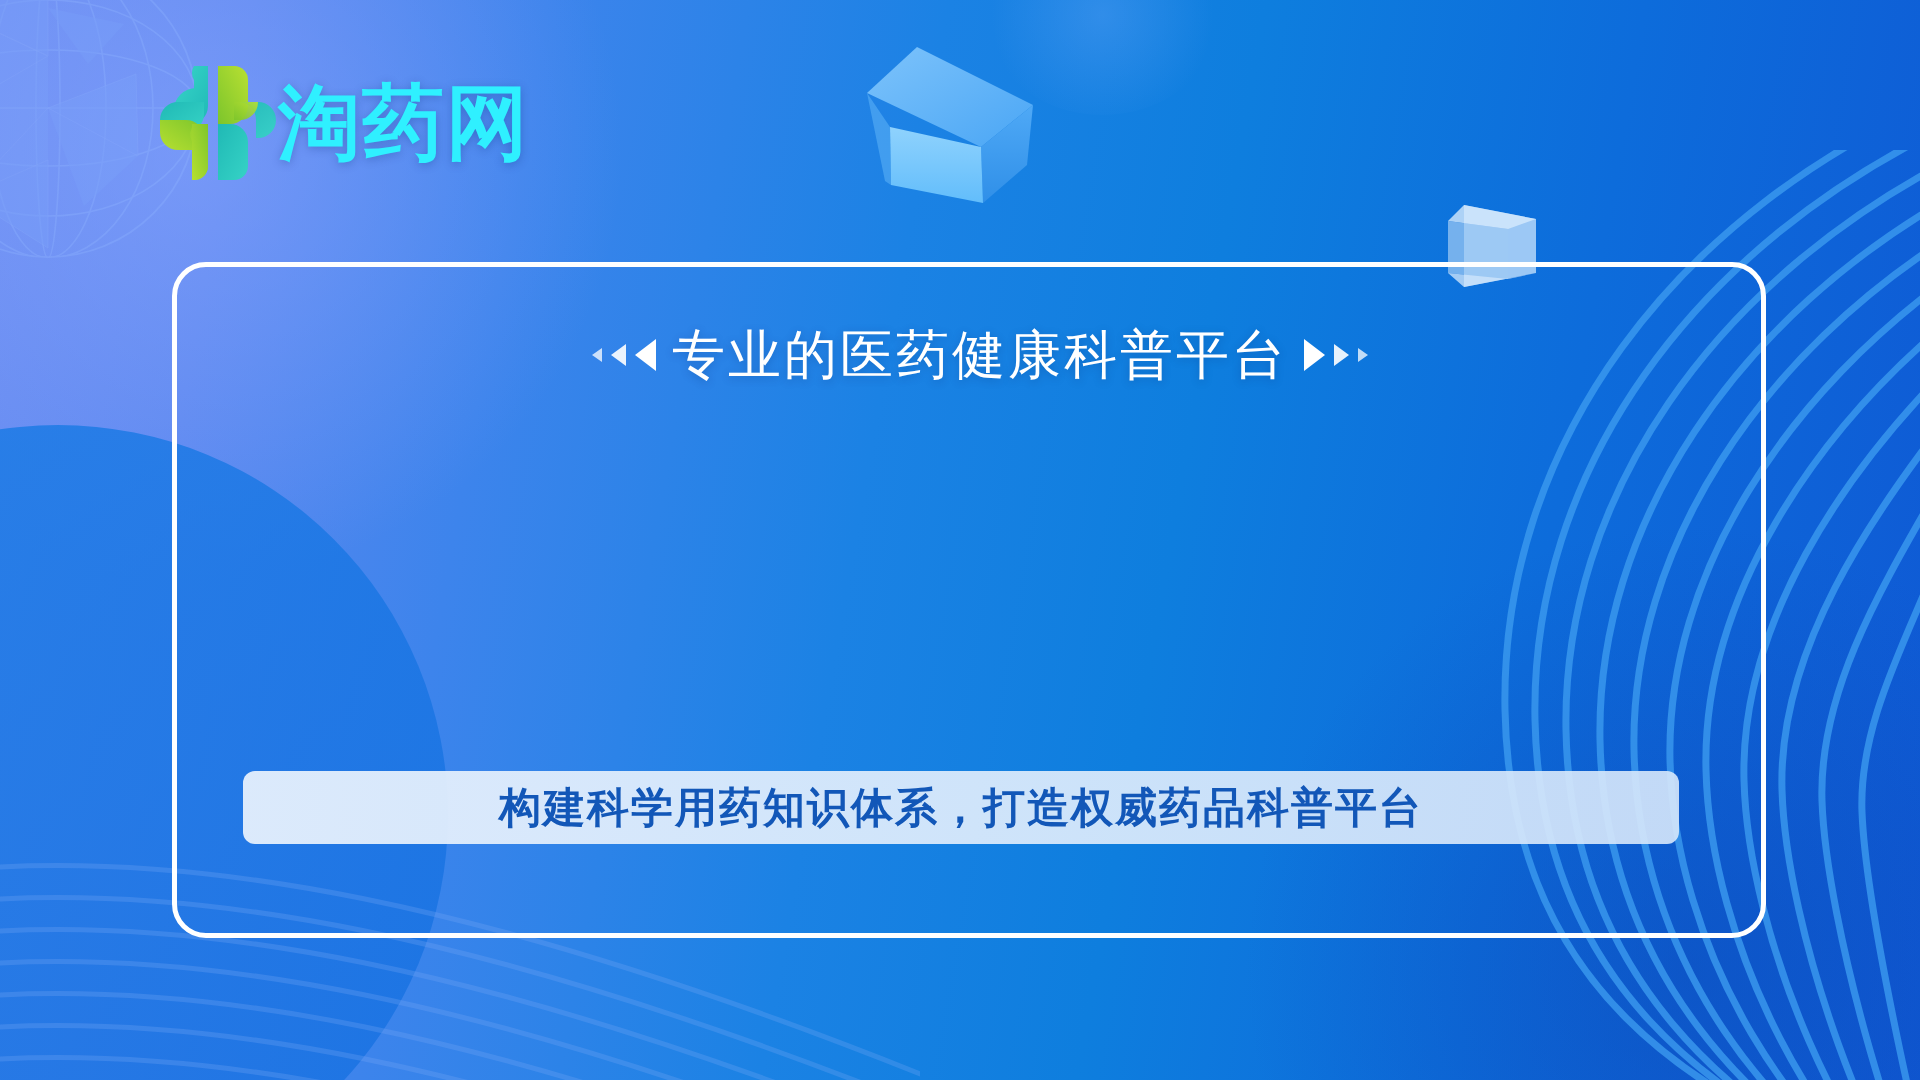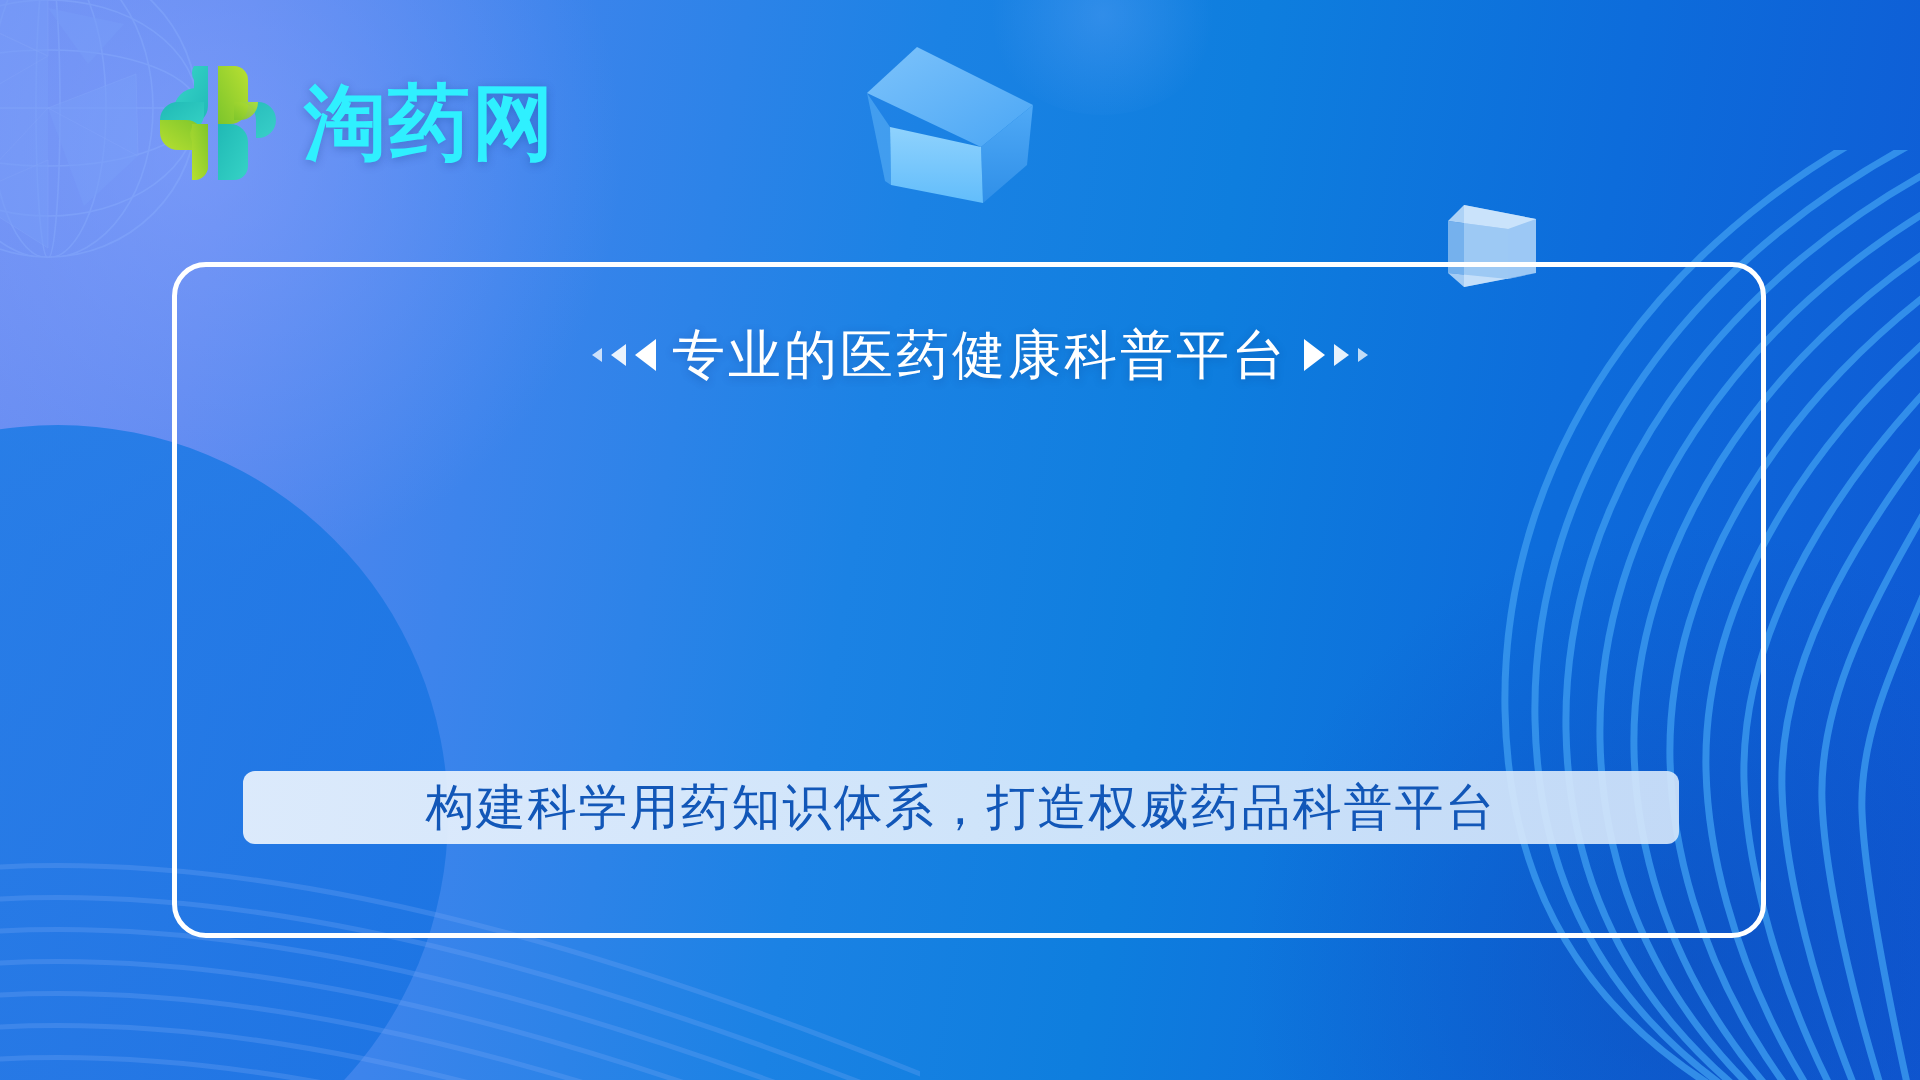--- a/index.html
+++ b/index.html
@@ -72,21 +72,21 @@
     opacity:.55;
   }
 
   
   .cube-a { position:absolute; left:865px; top:35px; width:170px; height:220px; }
   .cube-b { position:absolute; left:1440px; top:195px; width:110px; height:110px; }
 
   
   .logo-row {
     position:absolute; left:148px; top:58px;
-    display:flex; align-items:center; gap:26px;
+    display:flex; align-items:center; 
   }
   .logo-mark { width:130px; height:130px; flex:0 0 auto; }
   .logo-word {
     font-size:82px; font-weight:700; line-height:1;
     color:#2ff0ff;
     letter-spacing:2px;
     text-shadow:0 2px 10px rgba(0,40,120,.28);
   }
 
   
@@ -131,21 +131,21 @@
 
   
   .pill {
     position:absolute; left:243px; top:771px;
     width:1436px; height:73px;
     border-radius:12px;
     background:linear-gradient(90deg, rgba(231,241,253,.94) 0%, rgba(222,236,252,.92) 55%, rgba(214,231,251,.90) 100%);
     display:flex; align-items:center; justify-content:center;
   }
   .pill-text {
-    font-size:49px; font-weight:400;
+    font-size:42px; font-weight:700;
     color:#1257b8;
     letter-spacing:2px; line-height:1;
     white-space:nowrap;
   }
 </style>
 </head>
 <body>
 
 <div class="banner">
 

